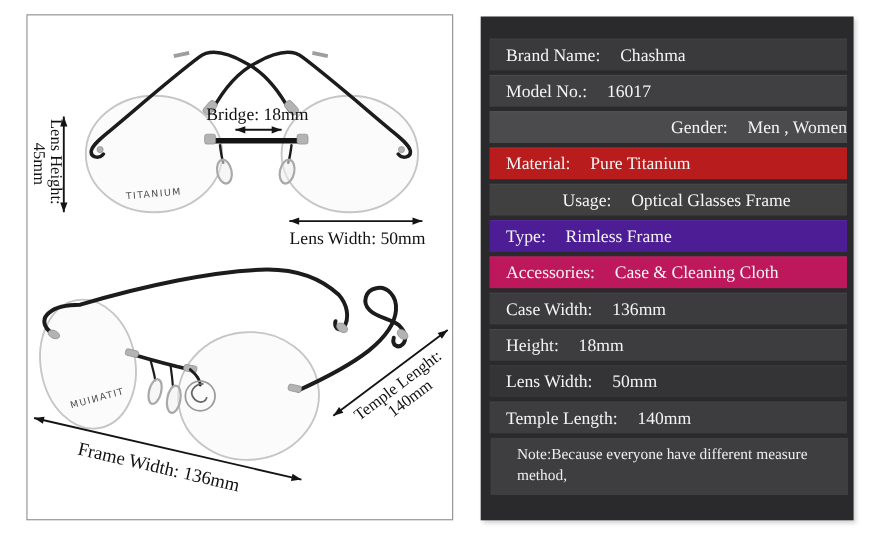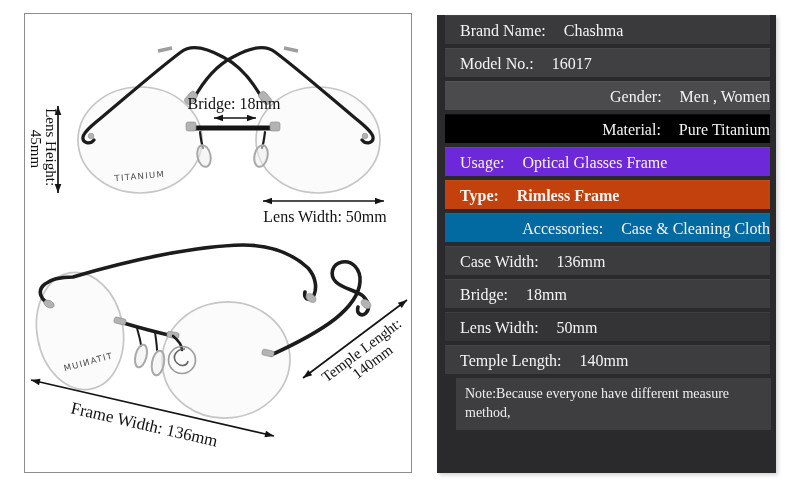--- a/index.html
+++ b/index.html
@@ -3,26 +3,26 @@
 <meta charset="utf-8">
 <style>
   html,body{margin:0;padding:0}
   body{width:800px;height:486px;background:#ffffff;position:relative;overflow:hidden;
        font-family:"Liberation Serif",serif}
   .left-box{position:absolute;left:24px;top:13px;width:388px;height:460px;
             border:1px solid #8d8d8d;box-sizing:border-box;background:#fff}
   .left-box svg{position:absolute;left:0;top:0}
   .panel{position:absolute;left:437px;top:15px;width:339px;height:458px;background:#2a292b;
          box-shadow:2px 2px 4px rgba(0,0,0,.18);box-sizing:border-box}
-  .rows{padding-top:0}
+  .rows{padding-top:20px}
   .spec-row{height:29px;margin:0 6px 4px 8px;line-height:29px;padding-left:15px;
             color:#f5f4f5;font-size:16px;white-space:nowrap;overflow:hidden;
             border-top:1px solid rgba(255,255,255,.05);box-sizing:border-box}
   .spec-label{margin-right:14px}
-  .note{margin:3px 5px 0 19px;height:45px;padding:7px 9px 0 9px;color:#efeeef;
+  .note{margin:3px 5px 0 9px;height:45px;padding:7px 9px 0 24px;color:#efeeef;
         font-size:14px;line-height:18.5px}
   .note span{display:block}
   
   .wire{fill:none;stroke:#1c1c1c;stroke-linecap:round}
   .lens{fill:rgba(214,214,214,.10);stroke:#c6c6c6;stroke-width:1.7}
   .silver{fill:#b3b3b3;stroke:#8b8b8b;stroke-width:.6}
   .pad{fill:rgba(238,238,238,.55);stroke:#a9a9a9;stroke-width:2}
   .ann{fill:#111;font-size:16px;font-family:"Liberation Serif",serif}
   .ann-sm{font-size:15px}
   .ann-lg{font-size:17px}
@@ -163,42 +163,42 @@
     <span class="spec-value">Chashma</span>
   </div>
       <div class="spec-row" style="background-color: rgb(64, 63, 65);">
     <span class="spec-label">Model No.:</span>
     <span class="spec-value">16017</span>
   </div>
       <div class="spec-row" style="background-color: rgb(75, 74, 76); text-align: right;">
     <span class="spec-label">Gender:</span>
     <span class="spec-value">Men , Women</span>
   </div>
-      <div class="spec-row" style="background-color: #000000; text-align: right;">
+      <div class="spec-row" style="background-color: #b91c1c;">
     <span class="spec-label">Material:</span>
     <span class="spec-value">Pure Titanium</span>
   </div>
-      <div class="spec-row" style="background-color: #6d28d9;">
+      <div class="spec-row" style="background-color: #404040; text-align: center;">
     <span class="spec-label">Usage:</span>
     <span class="spec-value">Optical Glasses Frame</span>
   </div>
-      <div class="spec-row" style="background-color: #c2410c; font-weight: bold;">
+      <div class="spec-row" style="background-color: #4c1d95;">
     <span class="spec-label">Type:</span>
     <span class="spec-value">Rimless Frame</span>
   </div>
-      <div class="spec-row" style="background-color: #0369a1; text-align: right;">
+      <div class="spec-row" style="background-color: #be185d;">
     <span class="spec-label">Accessories:</span>
     <span class="spec-value">Case &amp; Cleaning Cloth</span>
   </div>
       <div class="spec-row" style="background-color: rgb(60, 59, 61);">
     <span class="spec-label">Case Width:</span>
     <span class="spec-value">136mm</span>
   </div>
       <div class="spec-row" style="background-color: rgb(61, 60, 62);">
-    <span class="spec-label">Bridge:</span>
+    <span class="spec-label">Height:</span>
     <span class="spec-value">18mm</span>
   </div>
       <div class="spec-row" style="background-color: rgb(52, 51, 53);">
     <span class="spec-label">Lens Width:</span>
     <span class="spec-value">50mm</span>
   </div>
       <div class="spec-row" style="background-color: rgb(61, 60, 62);">
     <span class="spec-label">Temple Length:</span>
     <span class="spec-value">140mm</span>
   </div>

